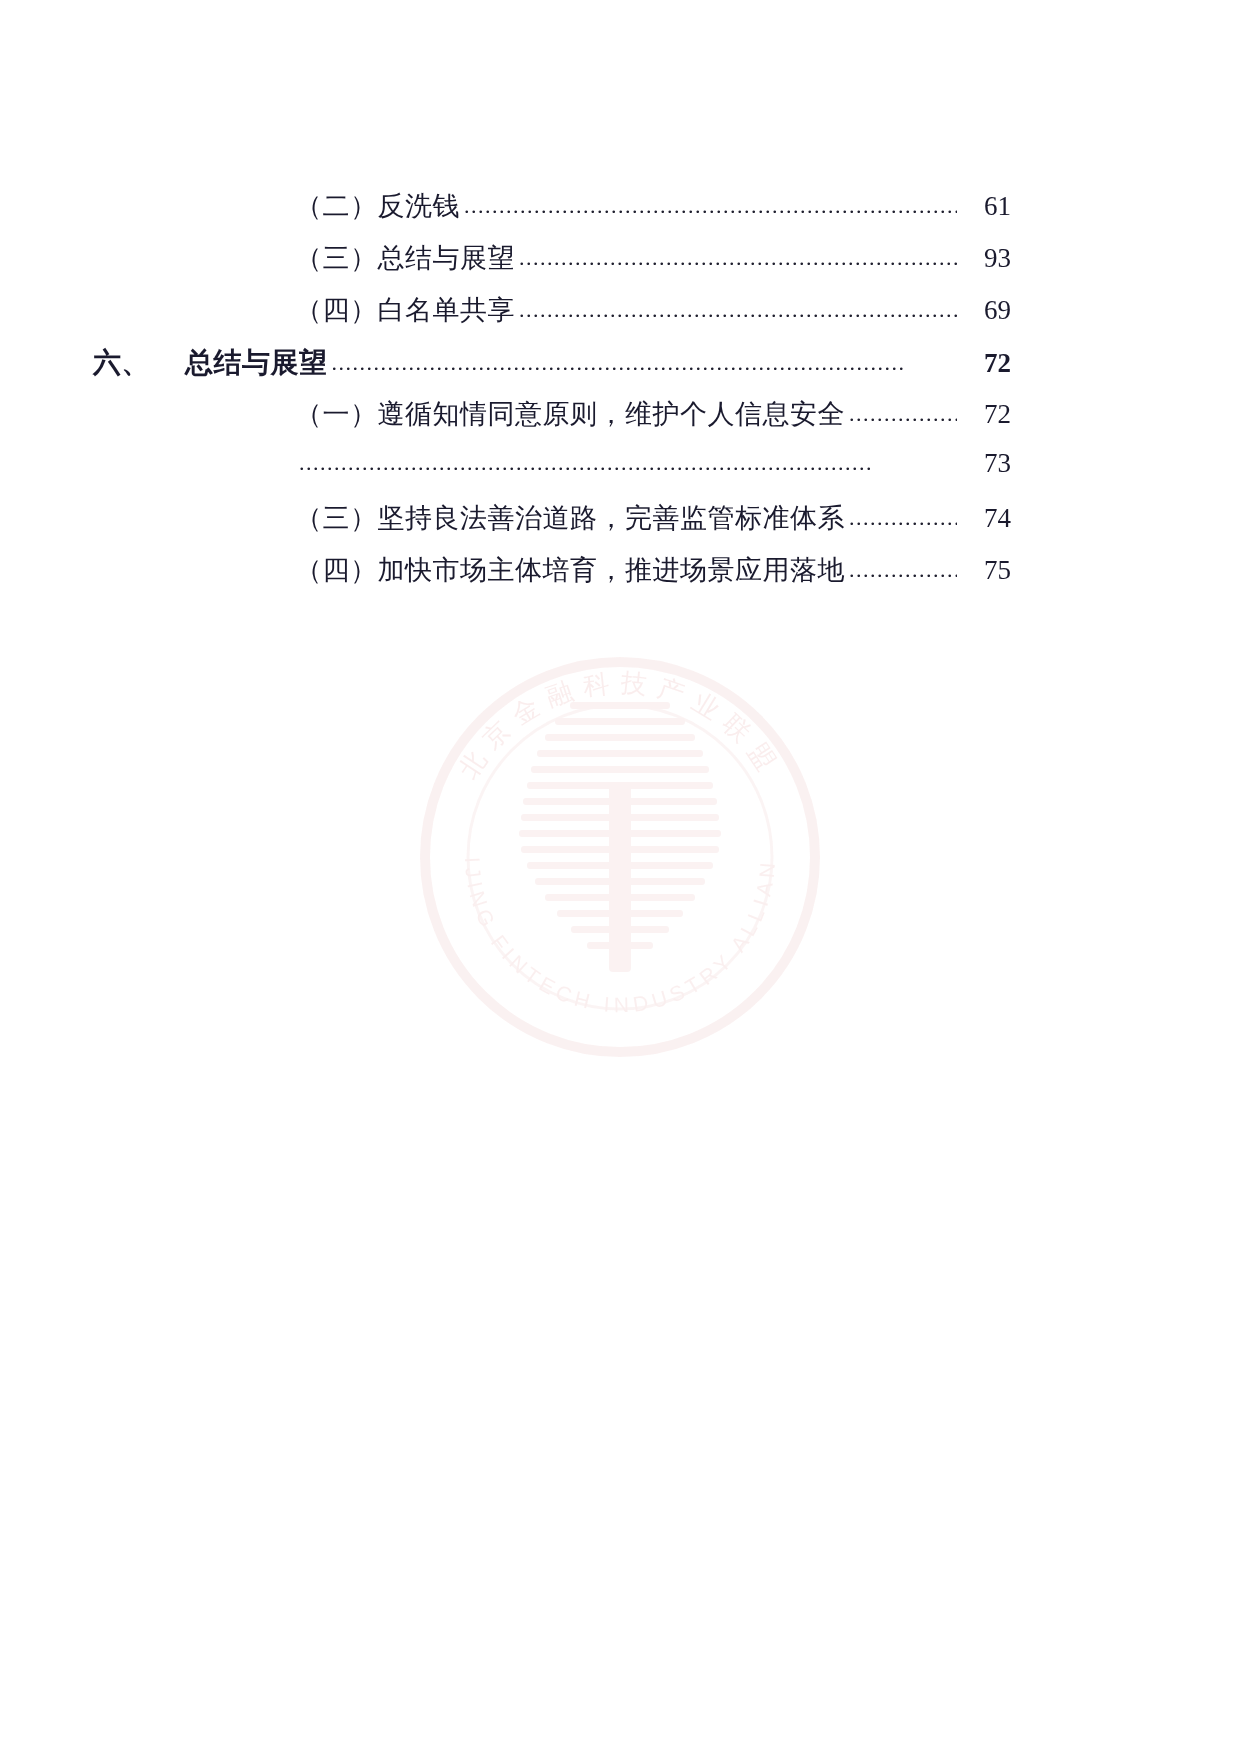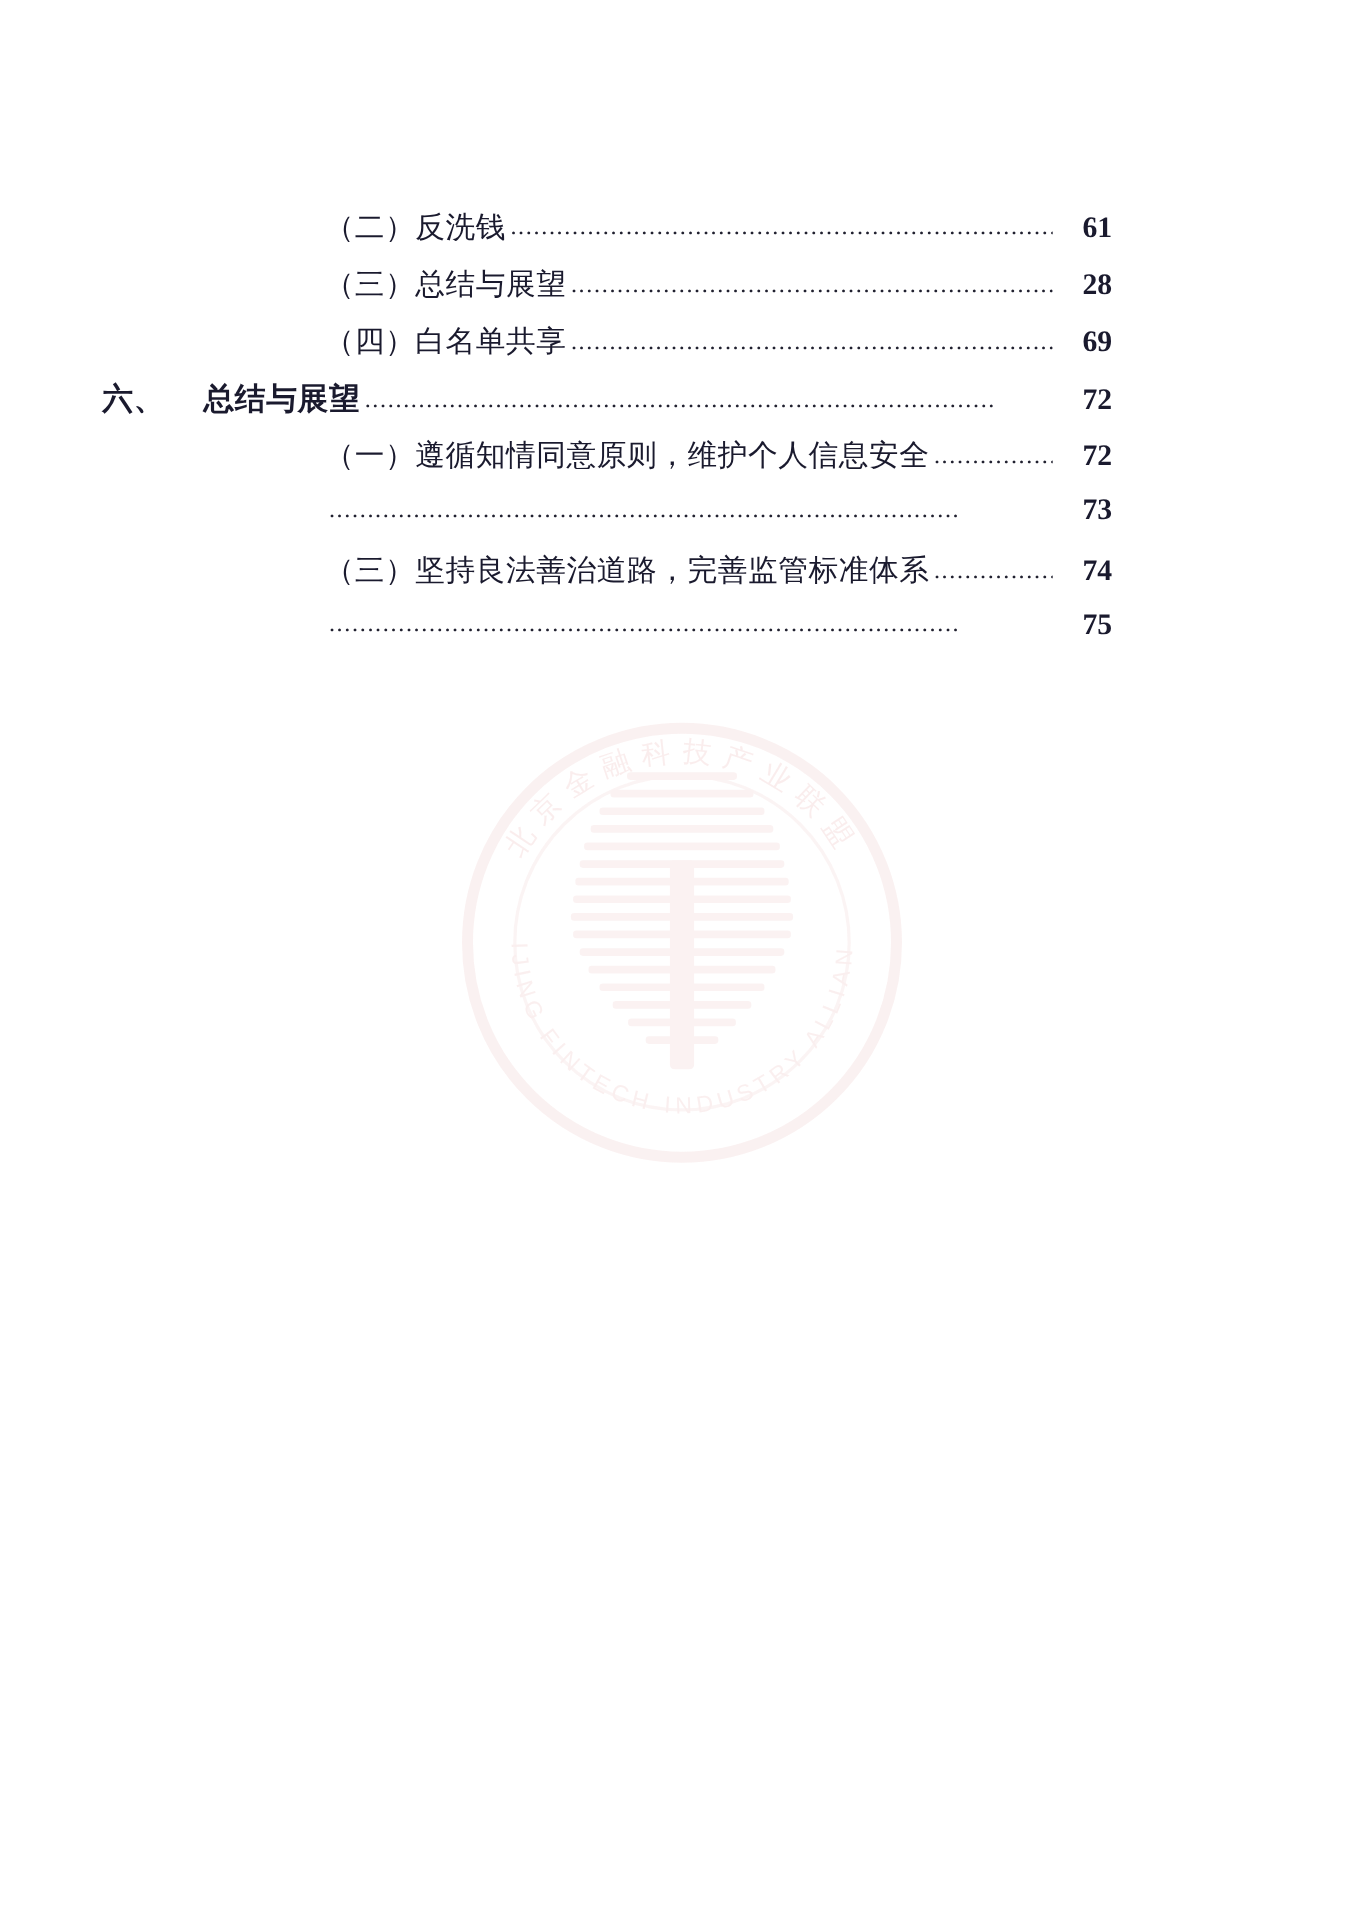--- a/index.html
+++ b/index.html
@@ -80,21 +80,21 @@
   }
   .lvl1 .label .num { display: inline-block; width: 92px; }
   .lvl1 .dots { font-weight: normal; }
 
   
   .lvl2 {
     padding-left: 282px;
     padding-right: 242px;
   }
   .lvl2 .label { font-weight: 500; }
-  .lvl2 .page { font-weight: bold; }
+  .lvl2 .page { font-weight: normal; }
 </style>
 </head>
 <body>
 
 <div class="watermark">
   <svg viewBox="0 0 450 450" xmlns="http://www.w3.org/2000/svg">
     <defs>
       <path id="arcTop" d="M 60 225 A 165 165 0 0 1 390 225"></path>
       <path id="arcBottom" d="M 70 225 A 155 155 0 0 0 380 225"></path>
     </defs>
@@ -134,21 +134,21 @@
 
   <div class="toc-row lvl2">
     <span class="label">（二）反洗钱</span>
     <span class="dots">..................................................................................</span>
     <span class="page">61</span>
   </div>
 
   <div class="toc-row lvl2">
     <span class="label">（三）总结与展望</span>
     <span class="dots">..................................................................................</span>
-    <span class="page">28</span>
+    <span class="page">93</span>
   </div>
 
   <div class="toc-row lvl2">
     <span class="label">（四）白名单共享</span>
     <span class="dots">..................................................................................</span>
     <span class="page">69</span>
   </div>
 
   <div class="toc-row lvl1">
     <span class="label"><span class="num">六、</span><span>总结与展望</span></span>
@@ -167,17 +167,18 @@
     <span class="page">73</span>
   </div>
 
   <div class="toc-row lvl2">
     <span class="label">（三）坚持良法善治道路，完善监管标准体系</span>
     <span class="dots">..................................................................................</span>
     <span class="page">74</span>
   </div>
 
   <div class="toc-row lvl2">
+    <span class="label">（四）加快市场主体培育，推进场景应用落地</span>
     <span class="dots">..................................................................................</span>
     <span class="page">75</span>
   </div>
 
 </div>
 
 </body></html>

